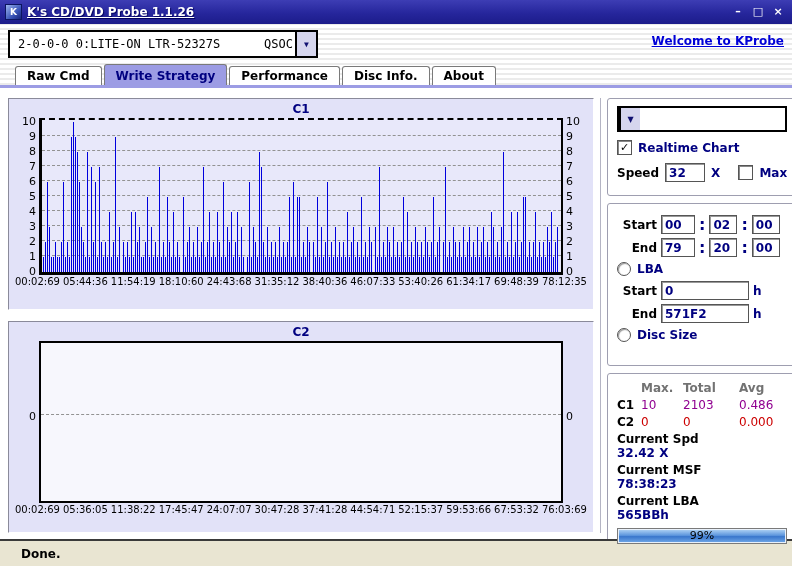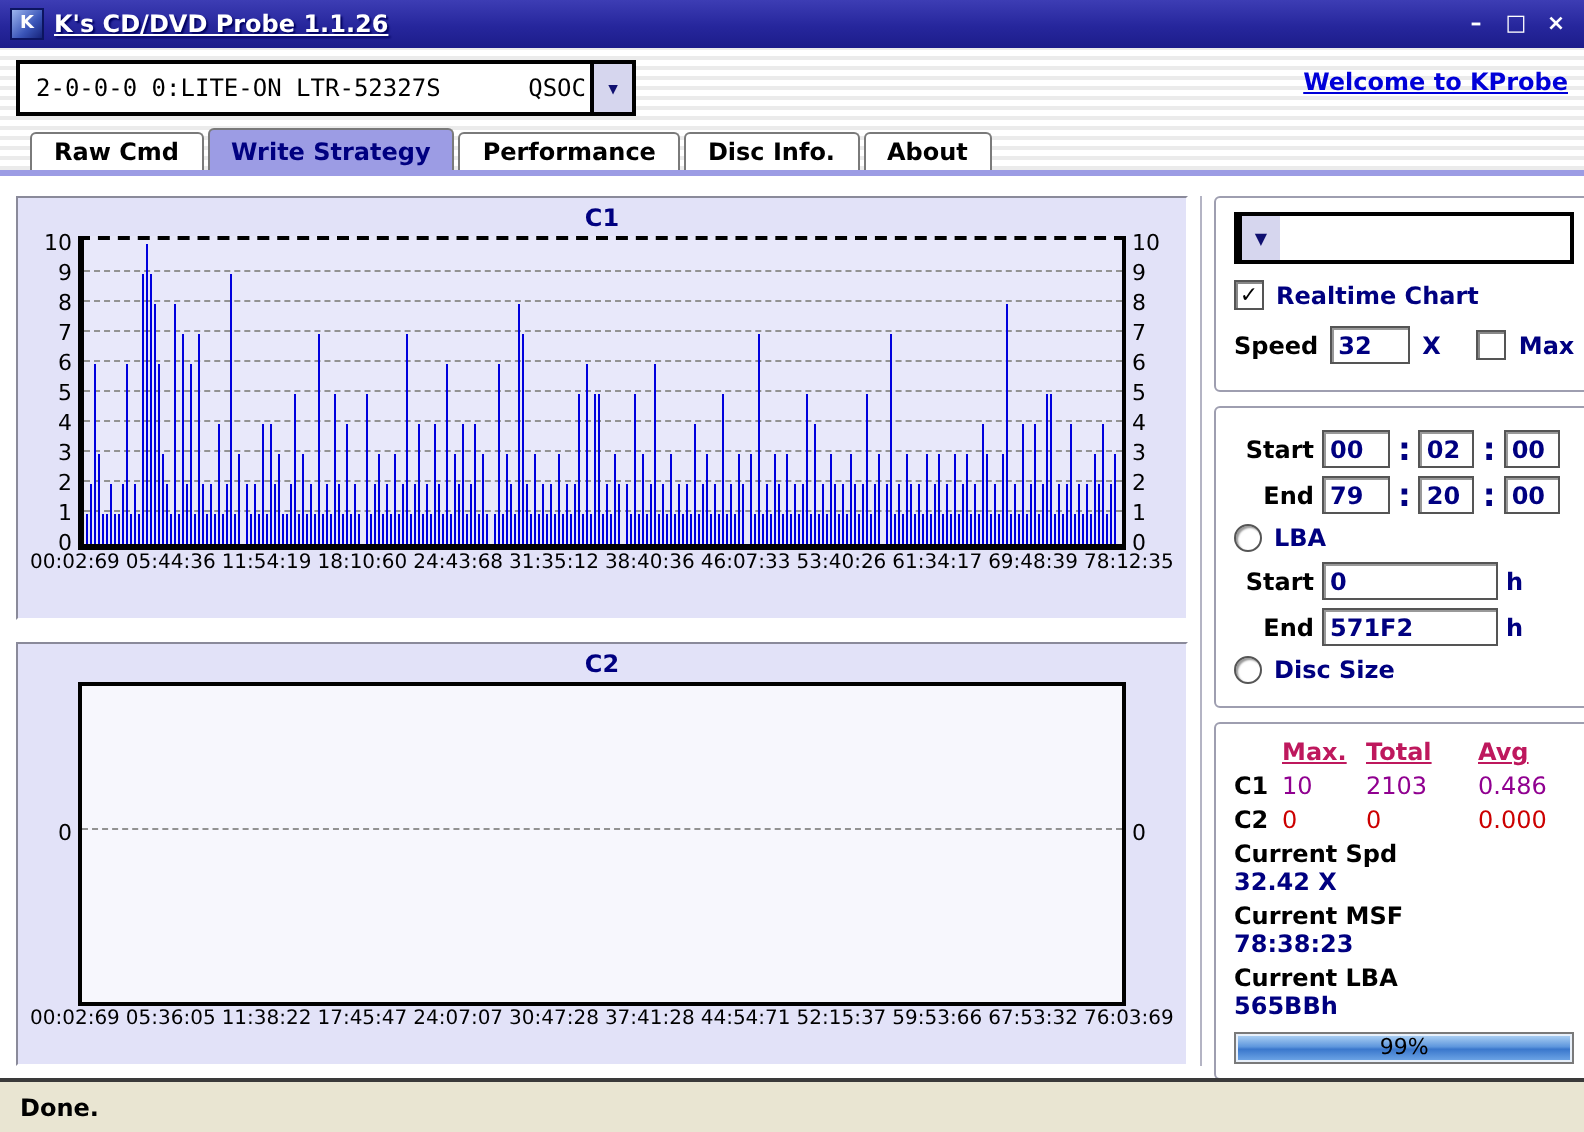--- a/index.html
+++ b/index.html
@@ -72,40 +72,40 @@
     color:#000080;font-weight:bold;font-size:12px;font-family:"DejaVu Sans",sans-serif;
     height:17px;padding:0 3px;}
   .radio{width:12px;height:12px;flex:none;border-radius:50%;background:#fff;border:1px solid #555;
     box-shadow:inset 1px 1px 1px #999;position:relative;}
   .radio.on::after{content:"";position:absolute;left:3px;top:3px;width:4px;height:4px;border-radius:50%;background:#000;}
   .range-row{display:flex;align-items:center;gap:4px;margin:4px 0 4px 0;}
   .range-row .rlabel{width:40px;text-align:right;}
   .colon{color:#000080;font-weight:bold;}
   
   .stats-grid{display:grid;grid-template-columns:24px 42px 56px 1fr;font-size:12px;row-gap:3px;align-items:center;}
-  .stats-grid .hdr{color:#be185d;font-weight:bold;text-decoration:underline;}
+  .stats-grid .hdr{color:#737373;font-weight:bold;}
   .cur-row{display:flex;font-size:12px;font-weight:bold;margin-top:3px;flex-direction:column;}
   .cur-row .clabel{width:100px;color:#000;}
   .cur-row .cvalue{color:#000080;}
   .progress{margin-top:6px;height:14px;border:1px solid #7a7a7a;background:#e8f0fa;position:relative;font-size:11px;}
   .progress .fill{position:absolute;left:1px;top:1px;bottom:1px;background:linear-gradient(180deg,#a8cdf2 0%,#5d96dd 45%,#3a77cc 55%,#6aa2e4 100%);}
   .progress .ptext{position:absolute;inset:0;text-align:center;line-height:13px;color:#000;}
   
   .icon-row{display:flex;gap:6px;margin-bottom:10px;}
   .icon-btn{width:40px;height:26px;border:1px solid #46639c;border-radius:4px;
     background:linear-gradient(180deg,#ffffff,#dcdce0);display:flex;align-items:center;justify-content:center;cursor:pointer;}
   .action-row{display:flex;gap:10px;}
   .action-btn{flex:1;height:26px;border:1px solid #46639c;border-radius:4px;
     background:linear-gradient(180deg,#fcfcfc,#dddde0);font-size:14px;font-weight:bold;
     font-family:"DejaVu Sans",sans-serif;cursor:pointer;}
   .action-btn:disabled{color:#9a9a9a;}
   .action-btn.start{color:#000;}
   
   .statusbar{height:25px;flex:none;background:#e9e5d2;border-top:2px solid #3a3a3a;
-    display:flex;align-items:center;padding-left:10px;font-size:12px;font-weight:bold;color:#000;text-align:center;}
+    display:flex;align-items:center;padding-left:21px;font-size:12px;font-weight:bold;color:#000;text-align:center;}
 </style>
 </head>
 <body>
 
 <div class="window">
 
   <div class="titlebar">
     <span class="app-icon">K</span>
     <span class="title">K's CD/DVD Probe 1.1.26</span>
     <span class="win-btns">
@@ -526,21 +526,21 @@
         <div class="range-row">
           <span class="black-label rlabel">Start</span>
           <input class="tinput" style="width: 80px;" value="0">
           <span class="navy-label">h</span>
         </div>
         <div class="range-row">
           <span class="black-label rlabel">End</span>
           <input class="tinput" style="width: 80px;" value="571F2">
           <span class="navy-label">h</span>
         </div>
-        <div class="chk-row" style="margin-bottom:4px;">
+        <div class="chk-row" style="margin-bottom:16px;">
           <span class="radio"></span>
           <span class="navy-label">Disc Size</span>
         </div>
       </div>
 
       <div class="groupbox">
         <div class="stats-grid" id="statsgrid">
             <span></span>
             <span class="hdr">Max.</span>
             <span class="hdr">Total</span>

